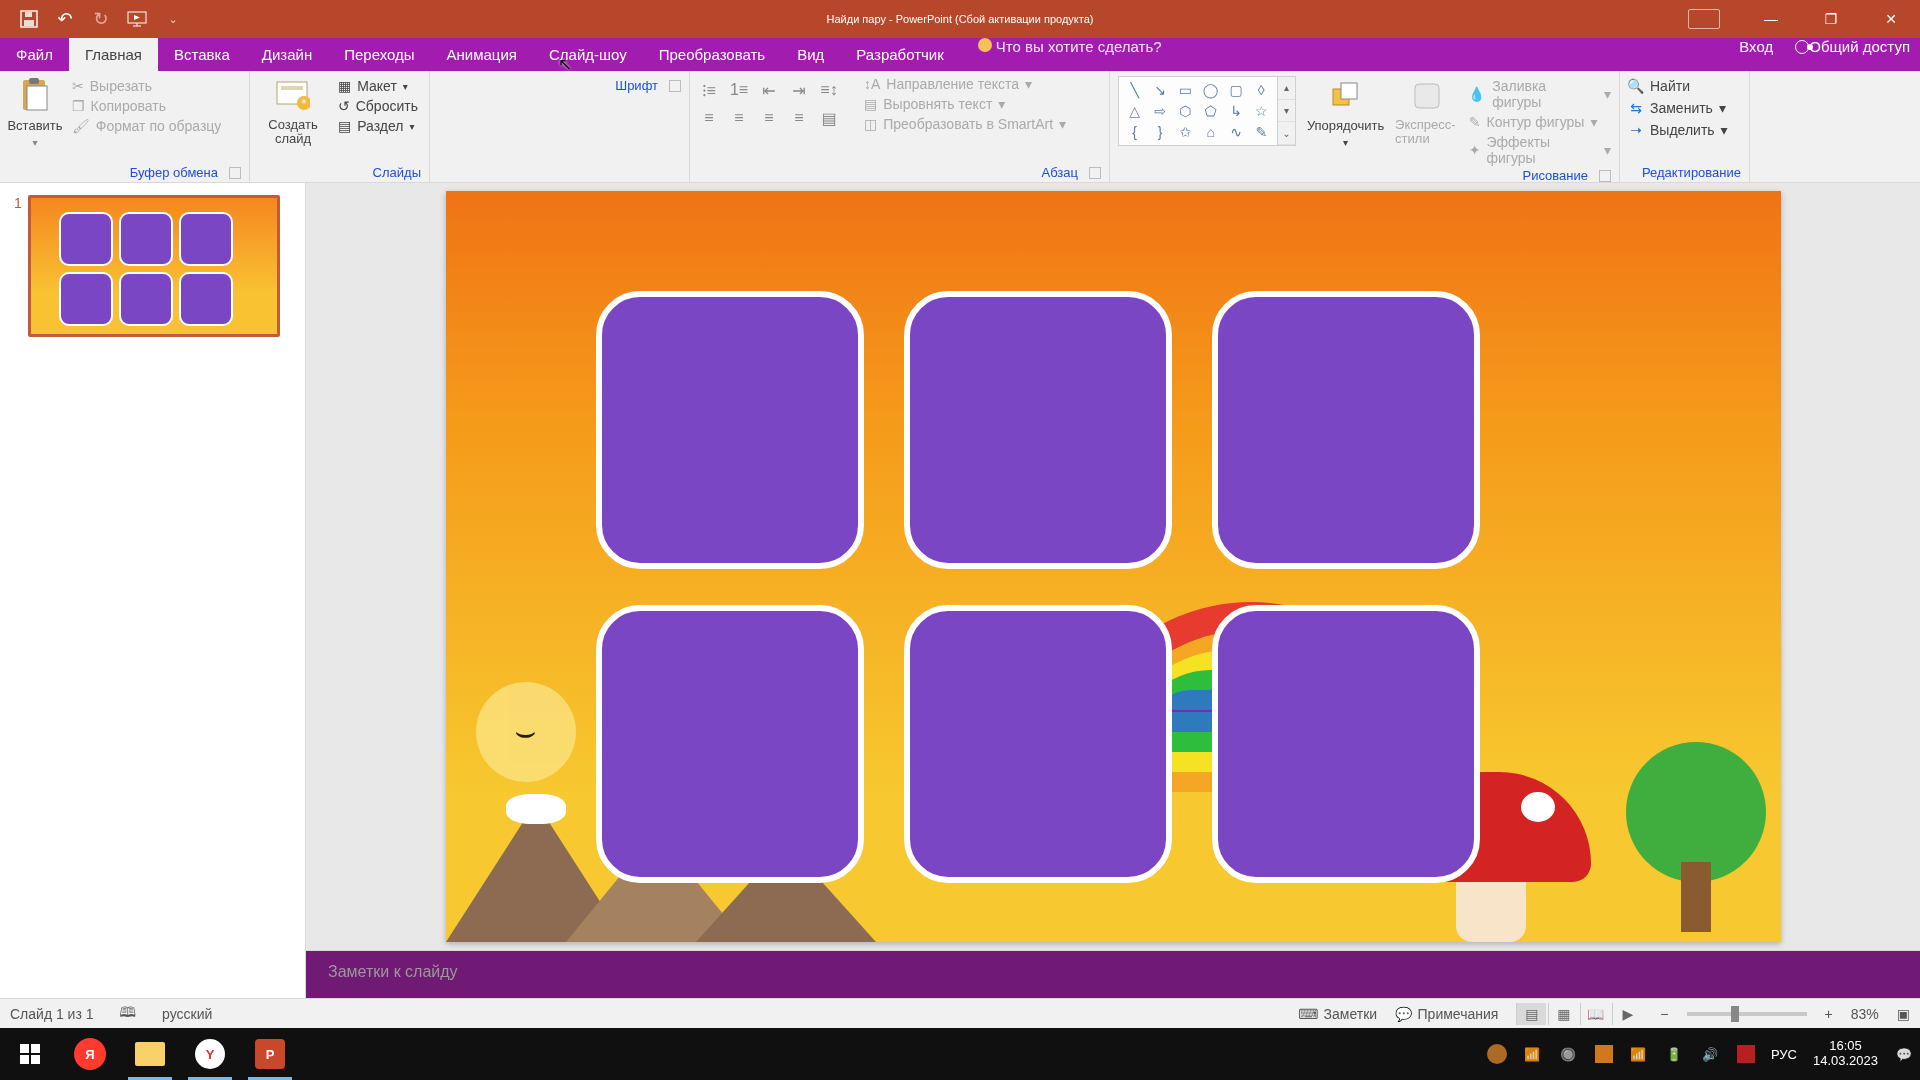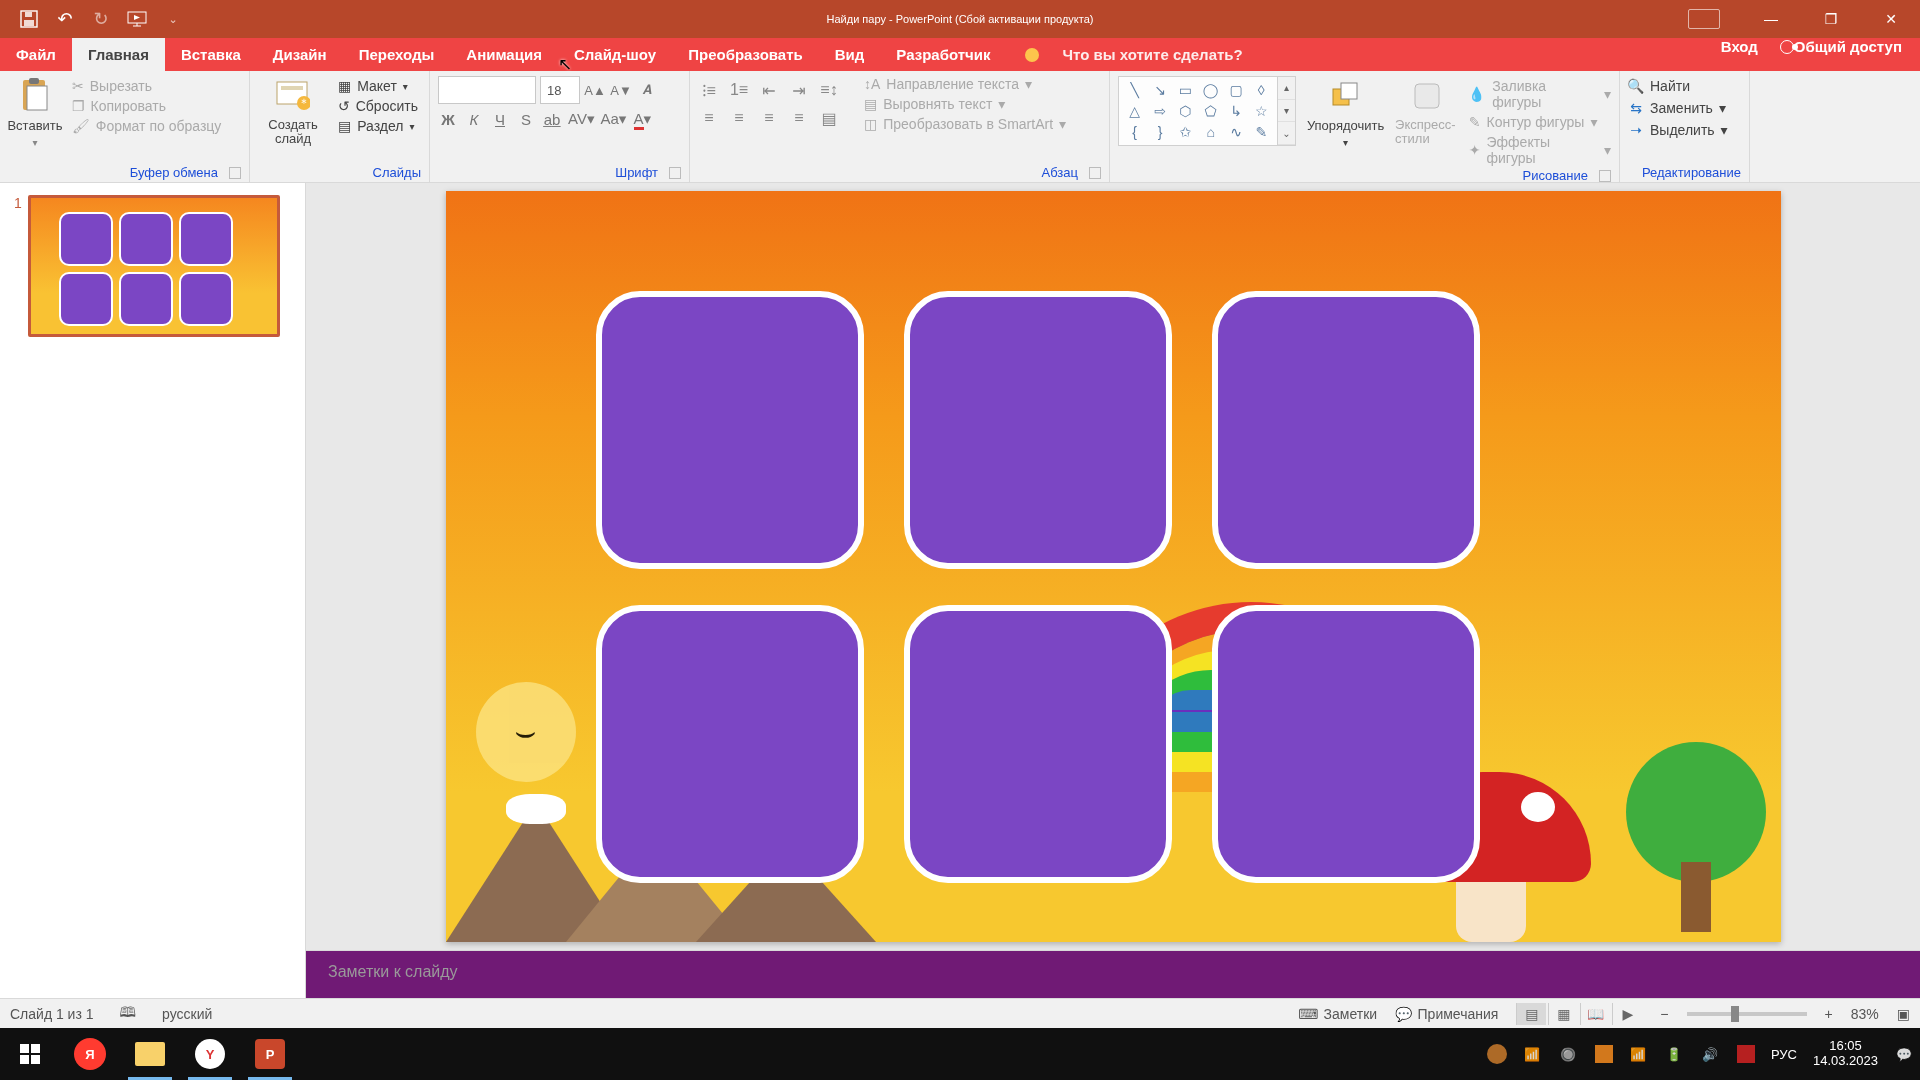--- a/index.html
+++ b/index.html
@@ -8,27 +8,27 @@
 
 .titlebar { height: 38px; background: #b7472a; display: flex; align-items: center; color: #fff; font-size: 14px; position: relative; }
 .titlebar .qat { display: flex; align-items: center; gap: 14px; padding-left: 18px; }
 .titlebar .qat-item { width: 22px; height: 22px; display: flex; align-items: center; justify-content: center; cursor: pointer; }
 .titlebar .title-text { position: absolute; left: 50%; transform: translateX(-50%); font-size: 11px; }
 .titlebar .win-controls { position: absolute; right: 0; display: flex; align-items: center; gap: 2px; }
 .titlebar .win-btn { width: 58px; height: 38px; display: flex; align-items: center; justify-content: center; cursor: pointer; font-size: 14px; }
 .titlebar .ribbon-opts { position: absolute; right: 200px; width: 32px; height: 20px; border: 1px solid rgba(255,255,255,.6); border-radius: 2px; }
 
 
-.tabs-row { height: 33px; background: #ef4444; display: flex; align-items: stretch; color: #fff; font-size: 15px; position: relative; font-weight: bold; }
+.tabs-row { height: 33px; background: #a21caf; display: flex; align-items: stretch; color: #fff; font-size: 15px; position: relative; }
 .tabs-left { display: flex; align-items: stretch; }
 .tab { padding: 0 16px; display: flex; align-items: center; cursor: pointer; }
 .tab.active { background: #f1f1f1; color: #444; }
-.tell-me { display: flex; align-items: center; padding-left: 18px; gap: 24px; opacity: .9; }
+.tell-me { display: flex; padding-left: 18px; gap: 4px; opacity: .9; }
 .tell-me .bulb { width: 14px; height: 14px; border-radius: 50%; background: #ffd34d; display: inline-block; }
-.tabs-right { position: absolute; right: 18px; display: flex; align-items: center; gap: 22px; }
+.tabs-right { position: absolute; right: 10px; display: flex; align-items: center; gap: 22px; }
 .share-btn { display: flex; align-items: center; cursor: pointer; justify-content: flex-end; }
 .share-icon { width: 14px; height: 14px; border: 1.5px solid #fff; border-radius: 50%; position: relative; }
 .share-icon::after { content: ""; position: absolute; right: -5px; top: 3px; width: 6px; height: 6px; background: #fff; border-radius: 50%; }
 
 
 .ribbon { height: 112px; background: #f1f1f1; border-bottom: 1px solid #d9d9d9; display: flex; }
 .rgroup { border-right: 1px solid #d9d9d9; display: flex; flex-direction: column; justify-content: space-between; padding: 5px 8px 2px; }
 .rgroup .label { text-align: center; font-size: 13px; color: #1d4ed8; padding-top: 2px; display: flex; justify-content: flex-end; align-items: center; gap: 11px; }
 .rgroup .controls { display: flex; gap: 10px; flex: 1; }
 .big-btn { width: 54px; display: flex; flex-direction: column; align-items: center; justify-content: flex-start; gap: 4px; font-size: 13px; color: #444; cursor: pointer; padding-top: 2px; }
@@ -245,39 +245,20 @@
             <span style="font-size:10px;">▾</span>
           </div>
       </div>
     </div>
     <div class="label">
         <span>Слайды</span>
       </div>
   </div>
 
   <div class="rgroup" style="width:260px;">
-    <div class="controls" style="flex-direction:column; gap:0;">
-      <div class="font-row1">
-        <input class="font-name" style="">
-        <input class="font-size" value="18" style="">
-        <div class="mini">A▲</div>
-        <div class="mini">A▼</div>
-        <div class="mini">𝑨</div>
-      </div>
-      <div class="font-row2">
-        <div class="fbtn" style="font-weight:bold;">Ж</div>
-        <div class="fbtn" style="font-style:italic;">К</div>
-        <div class="fbtn" style="text-decoration:underline;">Ч</div>
-        <div class="fbtn">S</div>
-        <div class="fbtn">a̲b̲</div>
-        <div class="fbtn">AV▾</div>
-        <div class="fbtn">Aa▾</div>
-        <div class="fbtn"><span style="border-bottom:3px solid #d33;">A</span>▾</div>
-      </div>
-    </div>
     <div class="label">
         <span>Шрифт</span>
         <span class="dlg-launcher"></span>
       </div>
   </div>
 
   <div class="rgroup" style="width:420px;">
     <div class="controls">
       <div class="para-rows">
         <div class="para-row">

